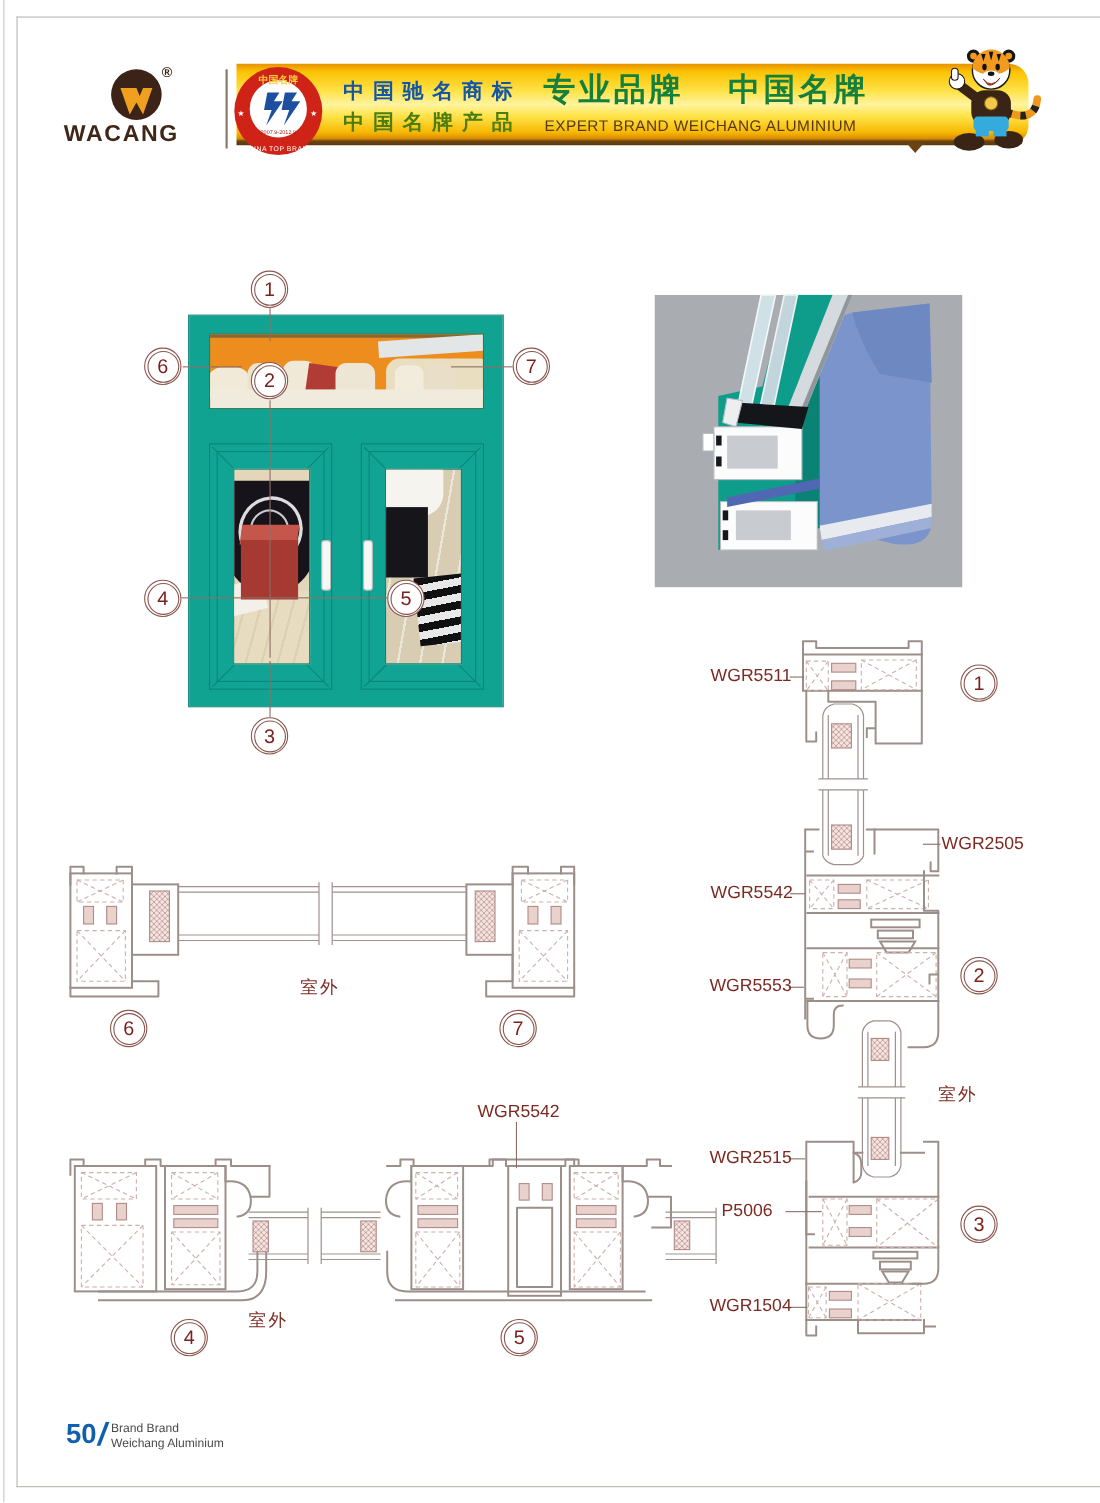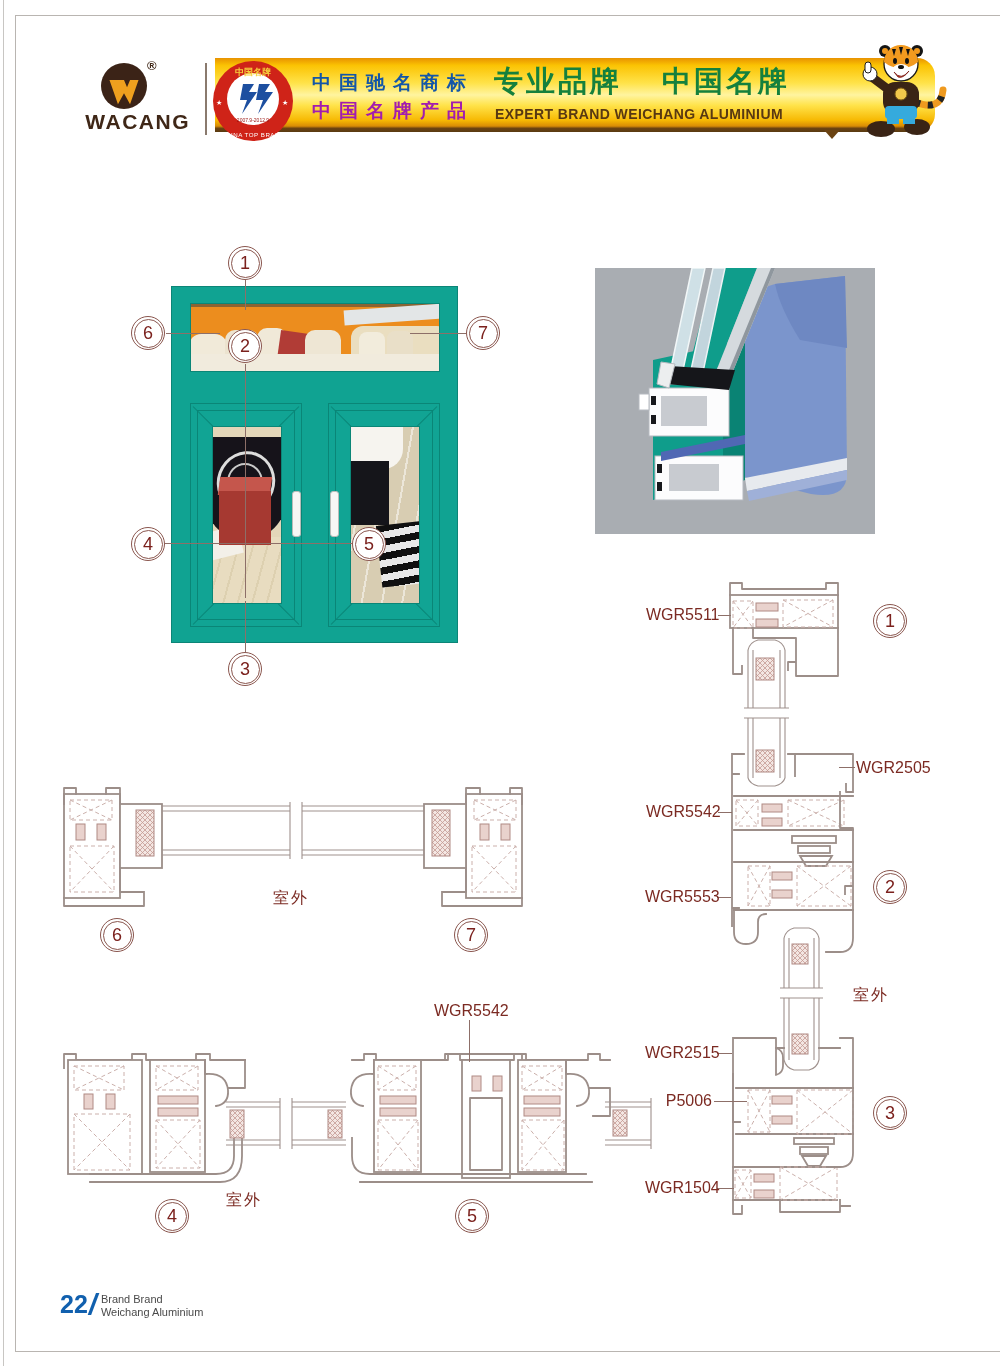--- a/index.html
+++ b/index.html
@@ -1,20 +1,20 @@
 <!DOCTYPE html>
 <html><head>
 <meta charset="utf-8">
 <style>
   html,body{margin:0;padding:0;background:#fff}
   #page{position:relative;width:1000px;height:1366px;background:#ffffff;
         font-family:"Liberation Sans",sans-serif;overflow:hidden}
   .abs{position:absolute}
   .lbl{position:absolute;font-size:16px;color:#7b2a22;white-space:nowrap;z-index:7}
-  .lbl.r{text-align:right}
+  .lbl.r{text-align:left}
   .leader{position:absolute;background:#8d6f68;z-index:6}
   .outdoor{position:absolute;font-size:16px;font-weight:400;color:#7b2a22;letter-spacing:2px;z-index:7}
   .cir{position:absolute;width:34px;height:34px;background:#fff;border:1px solid #8a564e;
        border-radius:50%;display:flex;align-items:center;justify-content:center;
        box-sizing:border-box;z-index:8}
   .cir>span{display:flex;width:27px;height:27px;border:1px solid #8a564e;border-radius:50%;
        align-items:center;justify-content:center;font-size:18px;color:#7b211d}
   
   .win{position:absolute;left:172px;top:287px;width:285px;height:355px;background:#10a392;
        outline:1px solid #0c8577;z-index:2}
@@ -51,34 +51,34 @@
 
   <div class="abs" style="left:3px;top:0;width:1px;height:1366px;background:#c8c6c3"></div>
   <div class="abs" style="left:15px;top:15px;width:985px;height:1335px;border-left:1px solid #b9b5b1;border-top:1px solid #b9b5b1;border-bottom:1px solid #b9b5b1"></div>
 
   <div class="abs" style="left:101px;top:63px;width:46px;height:46px;border-radius:50%;background:#3b2317">
     <svg width="46" height="46" viewBox="0 0 38 38">
       <path d="M7,14 L14,34 L19,25 L24,34 L31,14 L24,14 L21.5,20 L19,14 Z" fill="#efa01e"></path>
     </svg>
   </div>
   <div class="abs" style="left:147px;top:58px;font-size:13px;color:#3f2717;font-weight:700">®</div>
-  <div class="abs" style="left:58px;top:110px;width:132px;text-align:right;font-size:21px;font-weight:800;letter-spacing:1.5px;color:#3f2717">WACANG</div>
+  <div class="abs" style="left:58px;top:110px;width:132px;text-align:left;font-size:21px;font-weight:800;letter-spacing:1.5px;color:#3f2717">WACANG</div>
   <div class="abs" style="left:205px;top:63px;width:2px;height:72px;background:#8a7a6e"></div>
 
   <div class="abs" style="left:215px;top:58px;width:720px;height:74px;border-radius:0 18px 18px 0;
        background:linear-gradient(180deg,#e89200 0%,#fbc303 10%,#ffe34a 34%,#fff4a0 50%,#ffe34a 64%,#f7b903 84%,#d98c05 92%,#6b4312 95%,#593a11 100%)"></div>
   <div class="abs" style="left:824px;top:130px;width:0;height:0;border-left:8px solid transparent;border-right:8px solid transparent;border-top:9px solid #6b4312"></div>
 
   <div class="abs" style="left:312px;top:70px;font-size:19px;font-weight:700;color:#1356a8;letter-spacing:8px">中国驰名商标</div>
-  <div class="abs" style="left:312px;top:98px;font-size:19px;font-weight:700;color:#a21caf;letter-spacing:8px">中国名牌产品</div>
+  <div class="abs" style="left:312px;top:98px;font-size:19px;font-weight:700;color:#4d7c0f;letter-spacing:8px">中国名牌产品</div>
   <div class="abs" style="left:494px;top:62px;display:flex;gap:40px;font-size:29px;font-weight:900;color:#15803d;letter-spacing:3px">
     <span>专业品牌</span>
     <span>中国名牌</span>
   </div>
-  <div class="abs" style="left:495px;top:106px;font-size:14px;font-weight:700;color:#583812;letter-spacing:0.4px">EXPERT BRAND WEICHANG ALUMINIUM</div>
+  <div class="abs" style="left:495px;top:106px;font-size:14px;font-weight:400;color:#583812;letter-spacing:0.4px">EXPERT BRAND WEICHANG ALUMINIUM</div>
 
   <svg class="abs" style="left:211px;top:58px;z-index:3" width="84" height="88" viewBox="0 0 84 88">
     <circle cx="42" cy="43" r="40" fill="#cf2318"></circle>
     <circle cx="42" cy="41" r="26" fill="#ffffff"></circle>
     <text x="42" y="17" text-anchor="middle" font-size="9" font-weight="bold" fill="#f5cf3a">中国名牌</text>
     <text x="5" y="47" font-size="7" fill="#ffffff">★</text>
     <text x="71" y="47" font-size="7" fill="#ffffff">★</text>
     <g>
       <path d="M32,26 h11 l-5,8 h8 l-15,22 l5,-14 h-7 Z" fill="#1d4fa0"></path>
       <path d="M48,26 h11 l-5,8 h8 l-15,22 l5,-14 h-7 Z" fill="#1d4fa0"></path>
@@ -429,21 +429,21 @@
       <span>1</span>
     </div>
   <div class="cir" style="left:873px;top:870px">
       <span>2</span>
     </div>
   <div class="cir" style="left:873px;top:1096px">
       <span>3</span>
     </div>
 
   <div class="abs" style="left:60px;top:1291px;display:flex;align-items:flex-start">
-    <span style="font-size:25px;font-weight:800;color:#1160ae;line-height:26px">22</span>
+    <span style="font-size:25px;font-weight:800;color:#1160ae;line-height:26px">50</span>
     <span style="font-size:29px;font-weight:700;color:#1160ae;line-height:28px;margin:0 4px 0 1px;font-style:italic">/</span>
     <span style="display:flex;flex-direction:column;padding-top:2px">
       <span style="font-size:11px;color:#4a4a4a;line-height:13px">Brand Brand</span>
       <span style="font-size:11px;color:#4a4a4a;line-height:13px">Weichang Aluminium</span>
     </span>
   </div>
 
 </div>
 
 </body></html>

